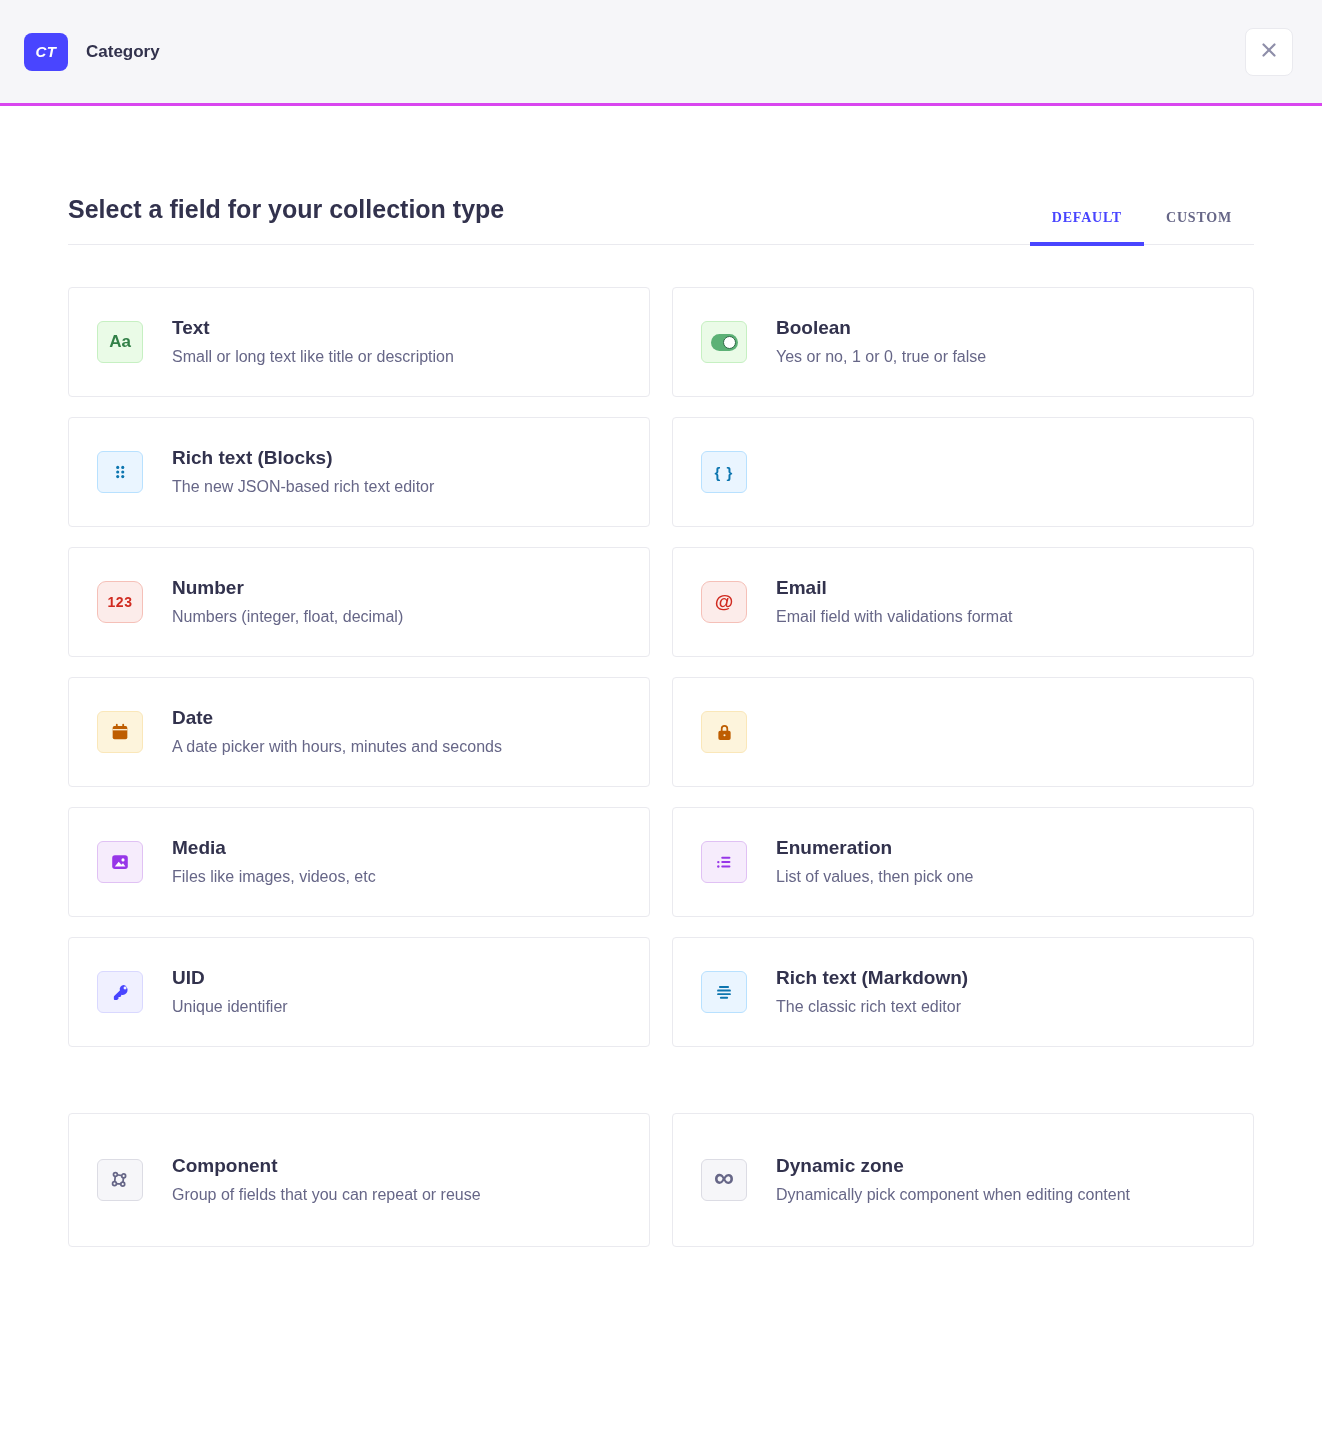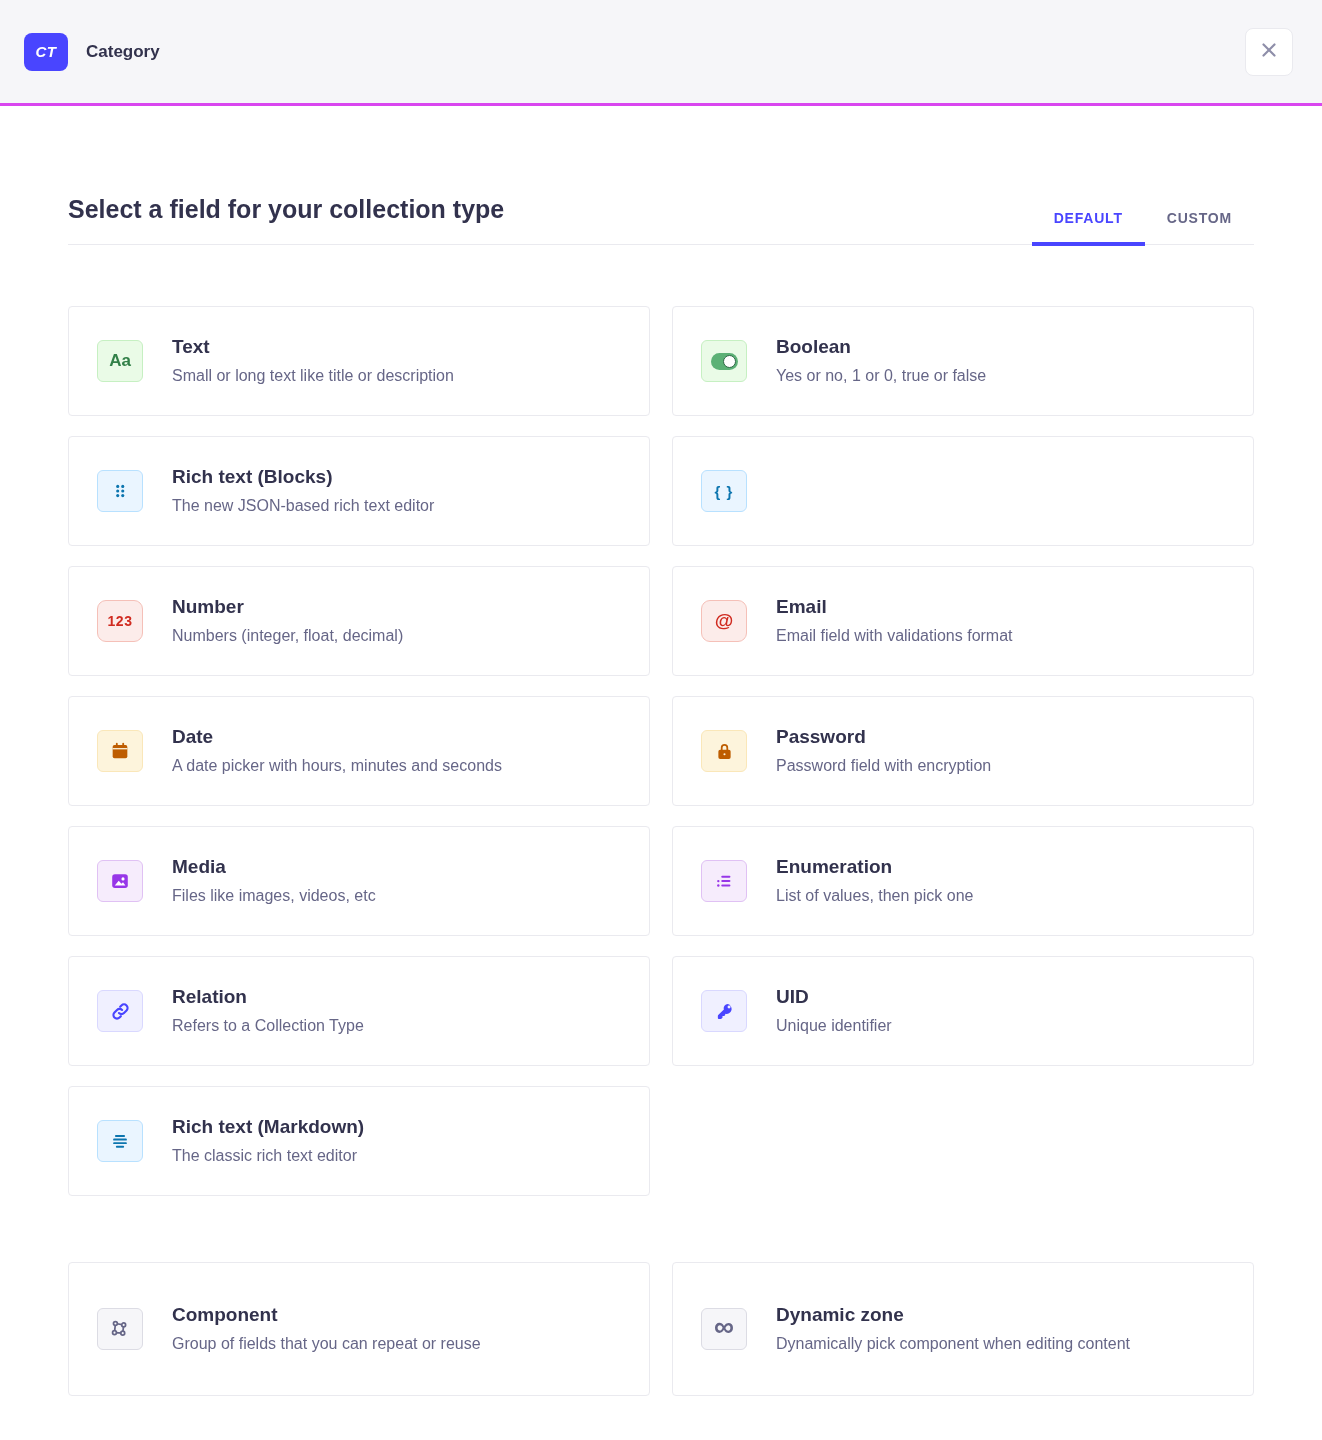--- a/index.html
+++ b/index.html
@@ -48,35 +48,35 @@
     display: flex; justify-content: space-between; align-items: flex-end;
     border-bottom: 1px solid #eaeaef;
   }
   .page-title {
     margin: 0 0 20px;
     font-size: 25px; line-height: 30px; font-weight: bold; color: #32324d;
   }
   .tabs { display: flex; }
   .tab {
     background: none; border: none; cursor: pointer;
-    font-family: Liberation Sans, sans-serif;
+    font-family: Liberation Serif, serif;
     font-size: 14px; font-weight: bold; letter-spacing: .8px;
     color: #666687;
     padding: 0 22px 16px;
     border-bottom: 4px solid transparent;
     margin-bottom: -2px;
   }
   .tab.active { color: #4945ff; border-bottom-color: #4945ff; }
 
   
   .grid {
     display: grid;
     grid-template-columns: 1fr 1fr;
     gap: 20px 22px;
-    margin-top: 61px;
+    margin-top: 42px;
   }
   .grid.bottom { margin-top: 66px; }
   .card {
     height: 110px;
     background: #ffffff;
     border: 1px solid #eaeaef;
     border-radius: 4px;
     display: flex; align-items: center;
     gap: 29px;
     padding: 0 24px 0 28px;
@@ -225,24 +225,20 @@
       </span>
     </button>
 
     <button class="card">
       <span class="ibox yellow">
         <svg width="21" height="21" viewBox="0 0 24 24">
           <path fill="currentColor" d="M12 3.5a4.2 4.2 0 0 0-4.2 4.2V10H7a2 2 0 0 0-2 2v6.5a2 2 0 0 0 2 2h10a2 2 0 0 0 2-2V12a2 2 0 0 0-2-2h-.8V7.7A4.2 4.2 0 0 0 12 3.5zm-2.2 6.5V7.7a2.2 2.2 0 1 1 4.4 0V10h-4.4z"></path>
           <circle cx="12" cy="15.2" r="1.2" fill="#fdf4dc"></circle>
         </svg>
       </span>
-      <span>
-        <h3>Password</h3>
-        <p>Password field with encryption</p>
-      </span>
     </button>
 
     <button class="card">
       <span class="ibox purple">
         <svg width="22" height="22" viewBox="0 0 24 24">
           <rect x="3.5" y="4.5" width="17" height="15" rx="3" fill="currentColor"></rect>
           <circle cx="15.3" cy="9.7" r="1.7" fill="#ffffff"></circle>
           <path d="M6.3 16.8l4.3-5 2.9 3.3 1.8-1.8 2.6 3.5z" fill="#ffffff"></path>
         </svg>
       </span>
@@ -261,32 +257,20 @@
           <circle cx="5.8" cy="12.1" r="1.3"></circle>
           <circle cx="5.8" cy="16.9" r="1.3"></circle>
         </svg>
       </span>
       <span>
         <h3>Enumeration</h3>
         <p>List of values, then pick one</p>
       </span>
     </button>
 
-    <button class="card">
-      <span class="ibox lavender">
-        <svg width="21" height="21" viewBox="0 0 24 24" fill="none" stroke="currentColor" stroke-width="2.4" stroke-linecap="round" stroke-linejoin="round">
-          <path d="M10.2 13.8a4.1 4.1 0 0 0 5.8 0l2.9-2.9a4.1 4.1 0 1 0-5.8-5.8l-1.5 1.5"></path>
-          <path d="M13.8 10.2a4.1 4.1 0 0 0-5.8 0l-2.9 2.9a4.1 4.1 0 1 0 5.8 5.8l1.5-1.5"></path>
-        </svg>
-      </span>
-      <span>
-        <h3>Relation</h3>
-        <p>Refers to a Collection Type</p>
-      </span>
-    </button>
 
     <button class="card">
       <span class="ibox lavender">
         <svg width="21" height="21" viewBox="0 0 24 24">
           <path fill="currentColor" d="M15.8 3.5a4.7 4.7 0 0 0-4.5 6.1l-6.5 6.5a1.5 1.5 0 0 0-.4 1v2.4a1 1 0 0 0 1 1h2.4a1.5 1.5 0 0 0 1-.4l.9-.9v-2h2l1.1-1.1v-1.4a4.7 4.7 0 1 0 3-11.2zm1.4 5a1.7 1.7 0 1 1 0-3.4 1.7 1.7 0 0 1 0 3.4z"></path>
         </svg>
       </span>
       <span>
         <h3>UID</h3>
         <p>Unique identifier</p>

